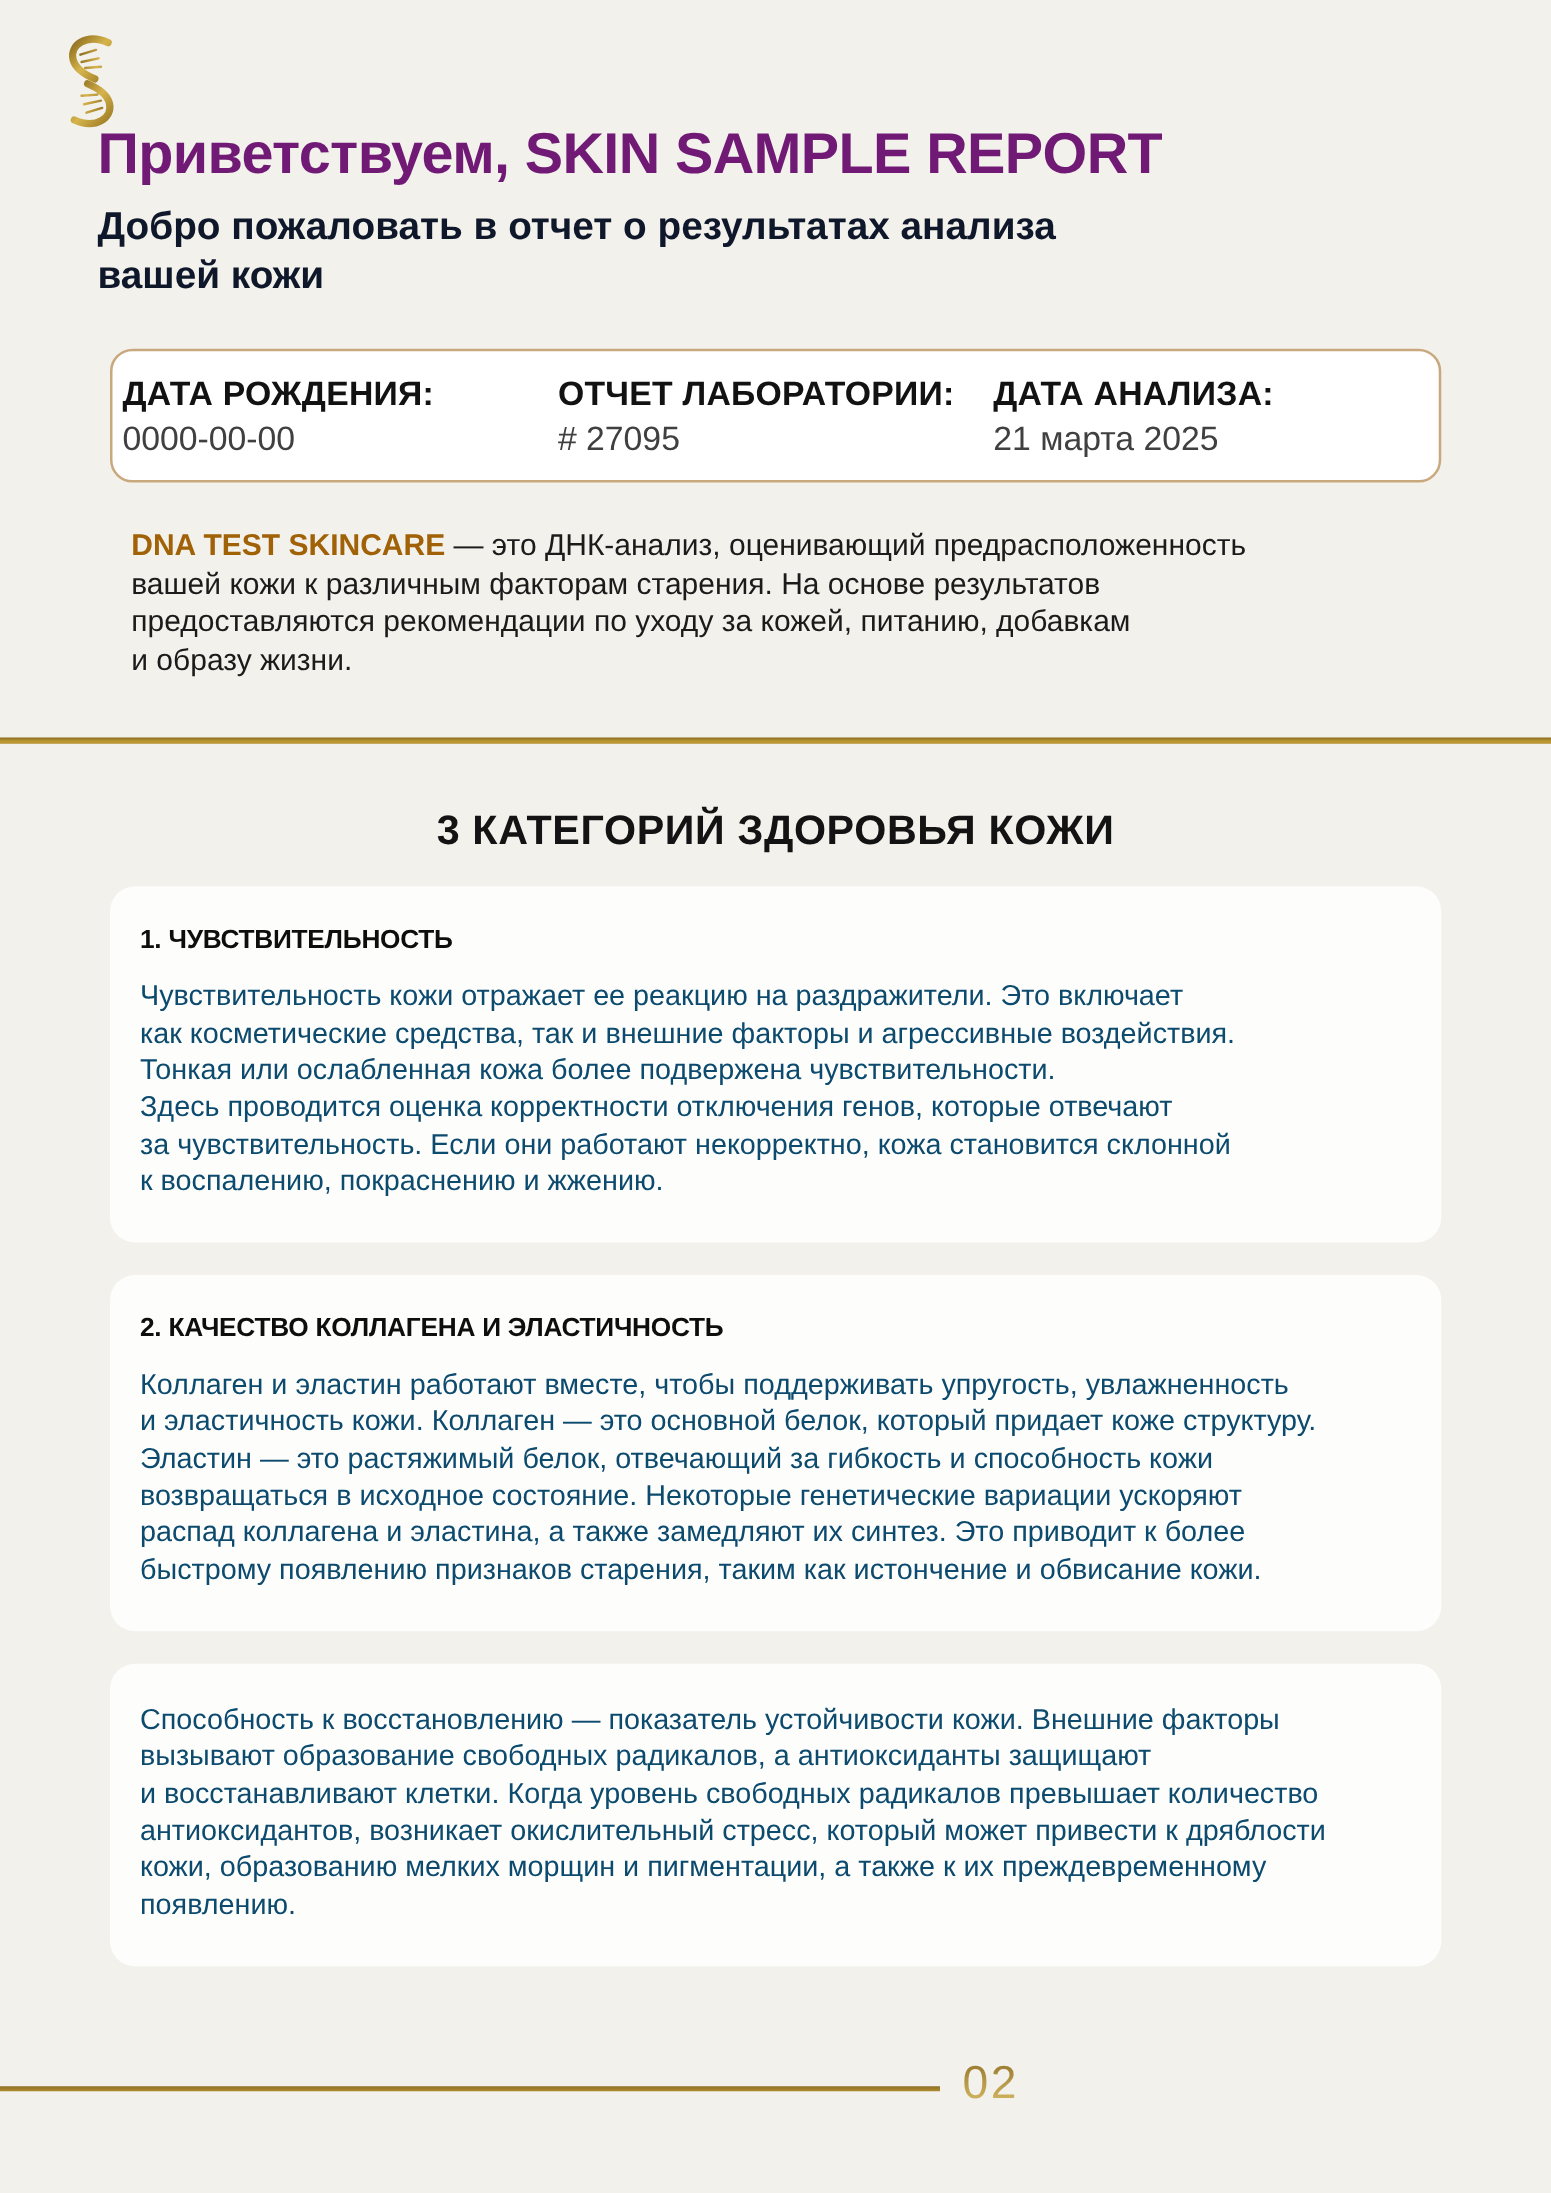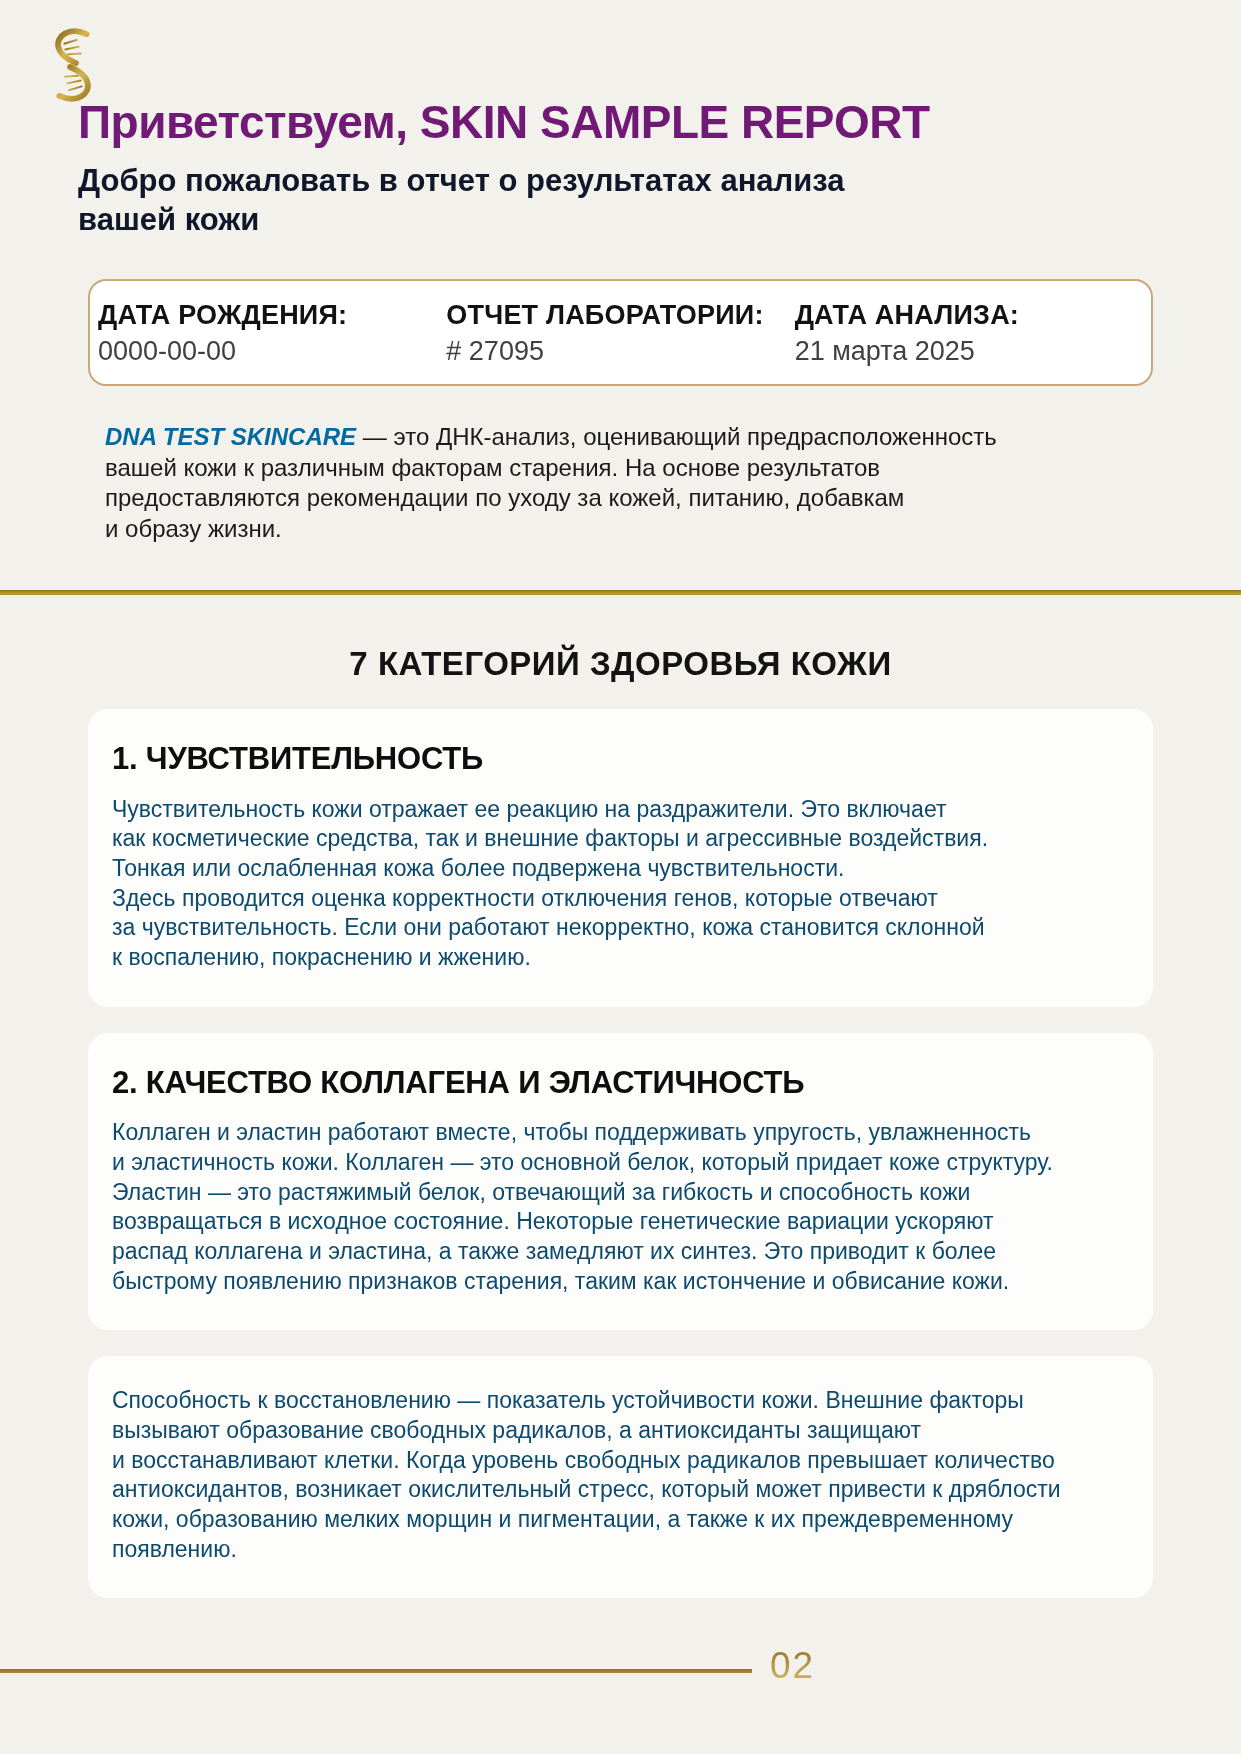--- a/index.html
+++ b/index.html
@@ -39,21 +39,21 @@
   .info-field{flex:1;text-align:left;}
   .info-label{font-size:27px;font-weight:700;letter-spacing:0.2px;color:#121212;}
   .info-value{font-size:27px;font-weight:400;margin-top:5px;color:#404040;}
 
   
   .intro{
     margin:36px 80px 0 105px;
     font-size:24px;line-height:1.27;color:#1b1b1b;
     white-space:pre-line;
   }
-  .intro .lead{font-weight:800;color:#0369a1;font-style:italic;}
+  .intro .lead{font-weight:800;color:#a16207;}
 
   
   .divider{
     margin-top:46px;width:100%;height:5px;
     background:linear-gradient(180deg,#8a6b1e 0%,#bd9a33 60%,#b5922f 100%);
   }
 
   
   .section-title{
     margin:50px 0 0 0;text-align:center;
@@ -63,21 +63,21 @@
   
   .card{
     margin:26px 88px 0 88px;
     background:#FDFDFC;
     border-radius:20px;
     padding:30px 40px 34px 24px;
     box-sizing:border-box;
   }
   .card-title{
     margin:0 0 16px 0;
-    font-size:31px;font-weight:800;letter-spacing:-0.2px;
+    font-size:21px;font-weight:800;letter-spacing:-0.2px;
     color:#0e0e0e;line-height:1.28;white-space:pre-line;
   }
   .card-body{
     font-size:23px;line-height:1.29;color:#0c4a6e;
     white-space:pre-line;
   }
 
   
   .footer-rule{
     position:absolute;left:0;top:1669px;width:752px;height:4px;
@@ -130,21 +130,21 @@
     </div>
   </div>
 
   <div class="intro"><span class="lead">DNA TEST SKINCARE</span><span> — это ДНК-анализ, оценивающий предрасположенность
 вашей кожи к различным факторам старения. На основе результатов
 предоставляются рекомендации по уходу за кожей, питанию, добавкам
 и образу жизни.</span></div>
 
   <div class="divider"></div>
 
-  <div class="section-title">7 КАТЕГОРИЙ ЗДОРОВЬЯ КОЖИ</div>
+  <div class="section-title">3 КАТЕГОРИЙ ЗДОРОВЬЯ КОЖИ</div>
 
   <div class="card">
     <h2 class="card-title">1. ЧУВСТВИТЕЛЬНОСТЬ</h2>
     <div class="card-body">Чувствительность кожи отражает ее реакцию на раздражители. Это включает
 как косметические средства, так и внешние факторы и агрессивные воздействия.
 Тонкая или ослабленная кожа более подвержена чувствительности.
 Здесь проводится оценка корректности отключения генов, которые отвечают
 за чувствительность. Если они работают некорректно, кожа становится склонной
 к воспалению, покраснению и жжению.</div>
   </div>

